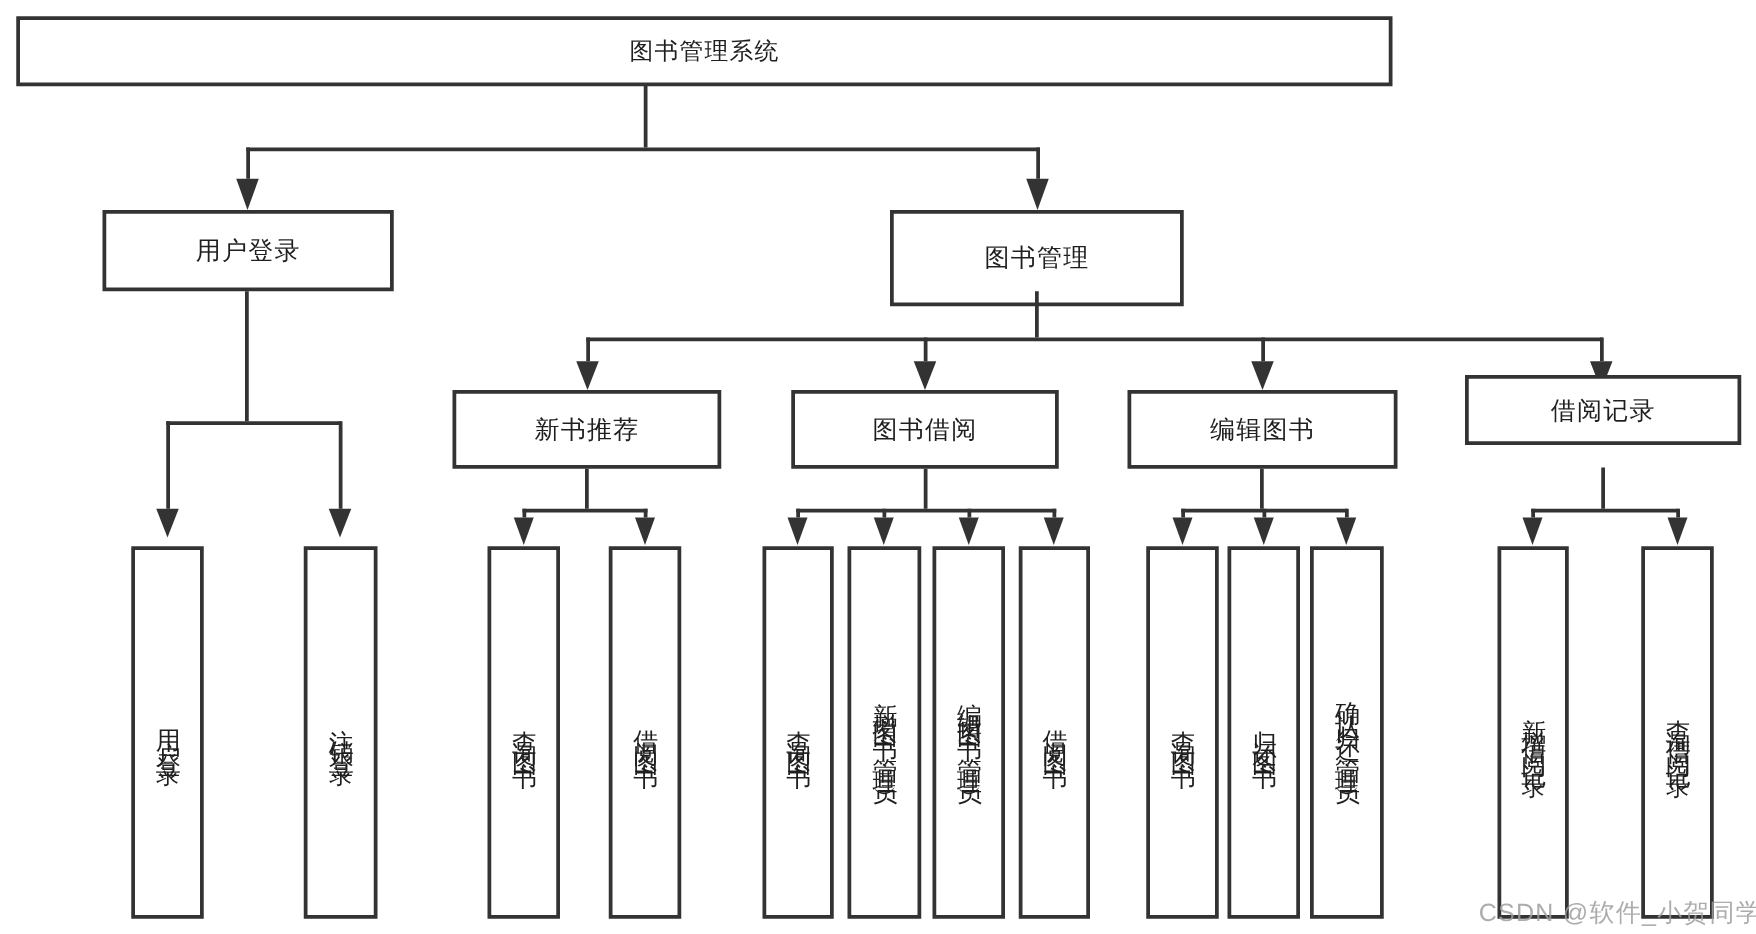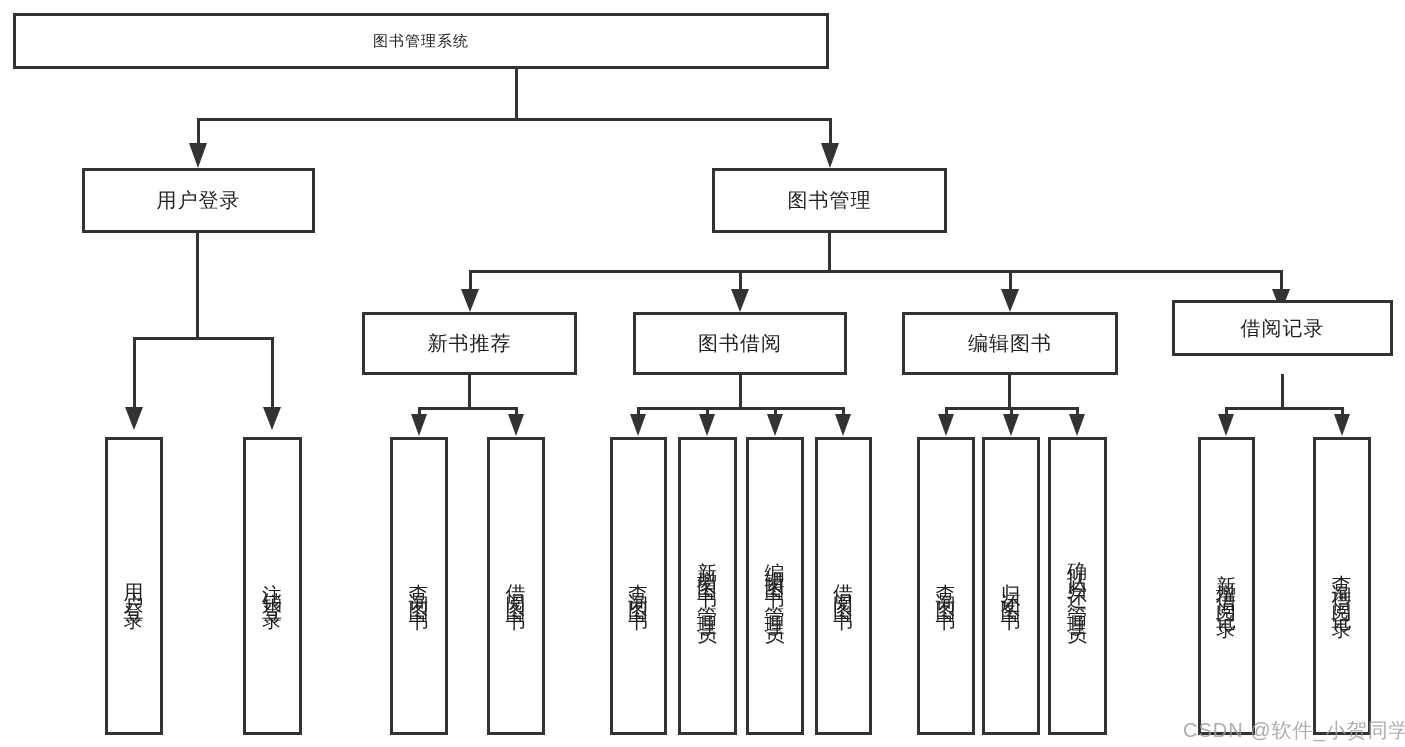--- a/index.html
+++ b/index.html
@@ -29,31 +29,31 @@
   .watermark{
     position:absolute;left:1183px;top:717px;z-index:10;
     font-size:20px;color:rgba(158,158,158,0.85);letter-spacing:1px;white-space:nowrap;
   }
 </style>
 </head>
 <body>
 
 <div class="stage">
 
-  <div class="box" style="left:13px;top:13px;width:816px;height:56px;font-size:15px">图书管理系统</div>
+  <div class="box" style="left:13px;top:13px;width:1101px;height:56px;font-size:19px">图书管理系统</div>
 
   <div class="vl" style="left:515px;top:68px;height:50px"></div>
   <div class="hl" style="left:197px;top:118px;width:635px"></div>
   <div class="vl" style="left:197px;top:118px;height:25px"></div>
   <div class="ah" style="left:189px;top:143px"></div>
   <div class="vl" style="left:829px;top:118px;height:25px"></div>
   <div class="ah" style="left:821px;top:143px"></div>
 
   <div class="box" style="left:82px;top:168px;width:233px;height:65px">用户登录</div>
-  <div class="box" style="left:712px;top:168px;width:235px;height:65px">图书管理</div>
+  <div class="box" style="left:712px;top:168px;width:235px;height:77px">图书管理</div>
 
   <div class="vl" style="left:196px;top:233px;height:104px"></div>
   <div class="hl" style="left:133px;top:337px;width:140px"></div>
   <div class="vl" style="left:133px;top:337px;height:70px"></div>
   <div class="ah ah-m" style="left:125px;top:407px"></div>
   <div class="vl" style="left:271px;top:337px;height:70px"></div>
   <div class="ah ah-m" style="left:263px;top:407px"></div>
 
   <div class="vl" style="left:828px;top:233px;height:37px"></div>
   <div class="hl" style="left:469px;top:270px;width:813px"></div>

